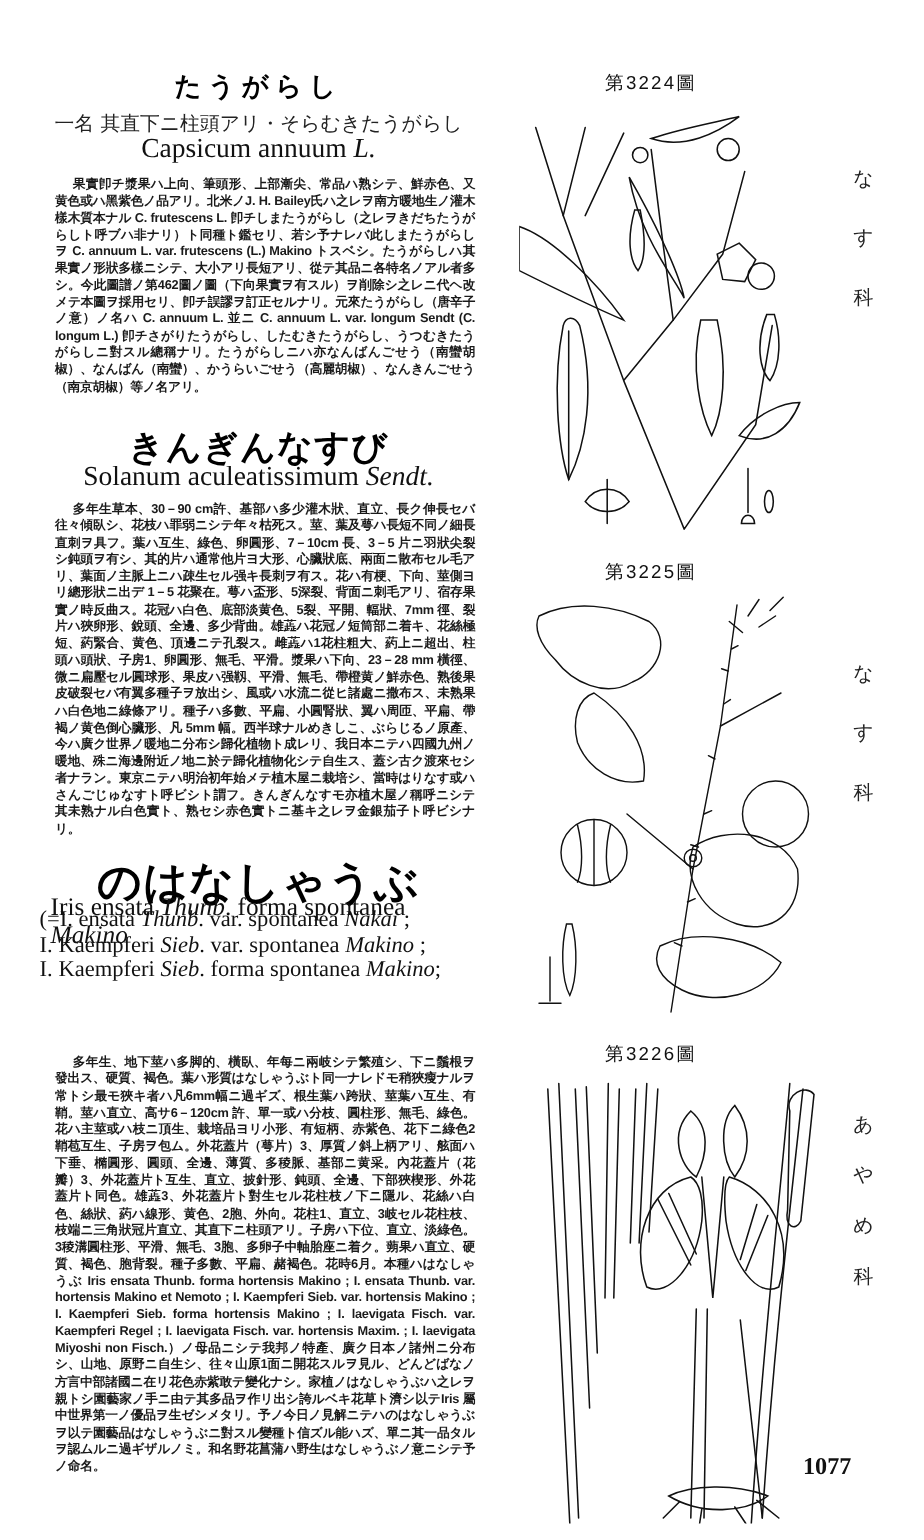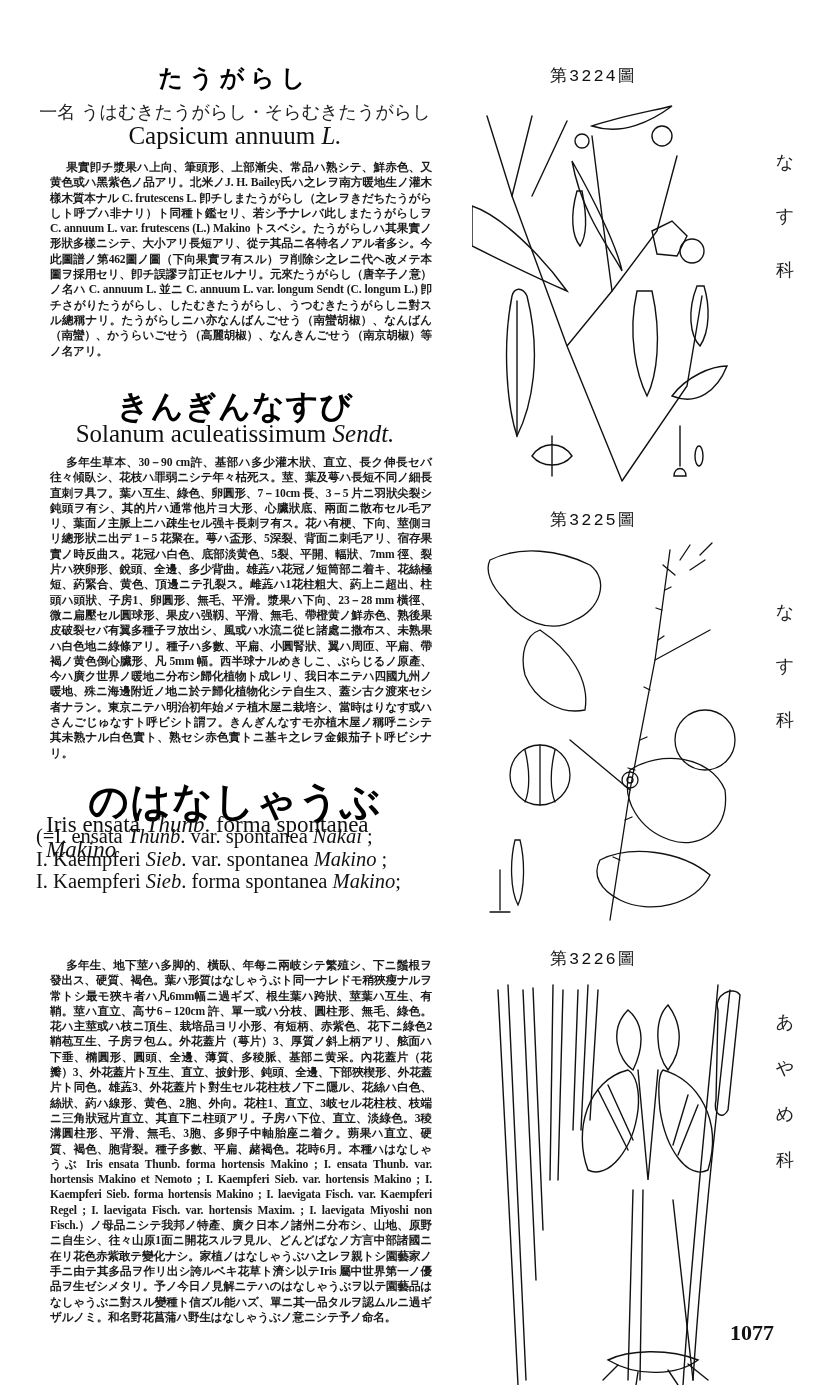--- a/index.html
+++ b/index.html
@@ -1,37 +1,37 @@
 <!DOCTYPE html>
 <html><head>
   <meta charset="utf-8">
   <style>
     html, body { margin: 0; padding: 0; background: #ffffff; }
     body { width: 840px; height: 1400px; position: relative; overflow: hidden; color: #111; font-family: "DejaVu Serif", serif; }
     .title-ja { position: absolute; left: 0; width: 470px; text-align: center; font-family: "DejaVu Sans", sans-serif; font-weight: bold; color: #000; }
     .subtitle-ja { position: absolute; left: 0; width: 470px; text-align: center; font-family: "DejaVu Serif", serif; font-size: 18px; color: #222; }
     .sci-name { position: absolute; left: 0; width: 470px; text-align: center; font-family: "Liberation Serif", serif; font-size: 25px; color: #111; }
     .sci-name i { font-style: italic; }
-    .body-text { position: absolute; left: 50px; width: 382px; font-family: Liberation Serif, serif; font-size: 11.6px; line-height: 15.3px; font-weight: bold; color: #1a1a1a; text-align: justify; letter-spacing: -0.2px; }
+    .body-text { position: absolute; left: 50px; width: 382px; font-family: Liberation Sans, sans-serif; font-size: 11.6px; line-height: 15.3px; font-weight: bold; color: #1a1a1a; text-align: justify; letter-spacing: -0.2px; }
     .body-text p { margin: 0; text-indent: 1.4em; }
     .synonyms { position: absolute; left: 36px; width: 420px; font-family: "Liberation Serif", serif; font-size: 20.5px; line-height: 22.5px; color: #111; }
     .syn-line { white-space: nowrap; }
     .syn-line i { font-style: italic; }
-    .fig-label { position: absolute; font-family: Liberation Mono, monospace; font-size: 17px; color: #111; letter-spacing: 2px; }
+    .fig-label { position: absolute; font-family: Liberation Sans, sans-serif; font-size: 17px; color: #111; letter-spacing: 2px; }
     .figure { position: absolute; }
     .family { position: absolute; left: 770px; width: 30px; text-align: center; font-family: "DejaVu Serif", serif; font-size: 18px; color: #222; }
     .family span { display: block; }
     .page-num { position: absolute; left: 730px; top: 1320px; font-family: "Liberation Serif", serif; font-size: 22px; font-weight: bold; color: #111; }
   </style>
 </head>
 <body>
 
 <div>
   <div class="title-ja" style="top:62px;font-size:24px;letter-spacing:6px;">たうがらし</div>
-  <div class="subtitle-ja" style="top:100px;">一名 うはむきたうがらし・そらむきたうがらし</div>
+  <div class="subtitle-ja" style="top:100px;">一名 其直下ニ柱頭アリ・そらむきたうがらし</div>
   <div class="sci-name" style="top:122px;">
     <span>Capsicum annuum</span>
     <i>L.</i>
   </div>
   <div class="body-text" style="top:160px;height:220px;">
     <p>果實卽チ漿果ハ上向、筆頭形、上部漸尖、常品ハ熟シテ、鮮赤色、又黄色或ハ黑紫色ノ品アリ。北米ノJ. H. Bailey氏ハ之レヲ南方暖地生ノ灌木樣木質本ナル C. frutescens L. 卽チしまたうがらし（之レヲきだちたうがらしト呼ブハ非ナリ）ト同種ト鑑セリ、若シ予ナレバ此しまたうがらしヲ C. annuum L. var. frutescens (L.) Makino トスベシ。たうがらしハ其果實ノ形狀多樣ニシテ、大小アリ長短アリ、從テ其品ニ各特名ノアル者多シ。今此圖譜ノ第462圖ノ圖（下向果實ヲ有スル）ヲ削除シ之レニ代ヘ改メテ本圖ヲ採用セリ、卽チ誤謬ヲ訂正セルナリ。元來たうがらし（唐辛子ノ意）ノ名ハ C. annuum L. 並ニ C. annuum L. var. longum Sendt (C. longum L.) 卽チさがりたうがらし、したむきたうがらし、うつむきたうがらしニ對スル總稱ナリ。たうがらしニハ亦なんばんごせう（南蠻胡椒）、なんばん（南蠻）、かうらいごせう（高麗胡椒）、なんきんごせう（南京胡椒）等ノ名アリ。</p>
   </div>
 </div>
 
 <div>

